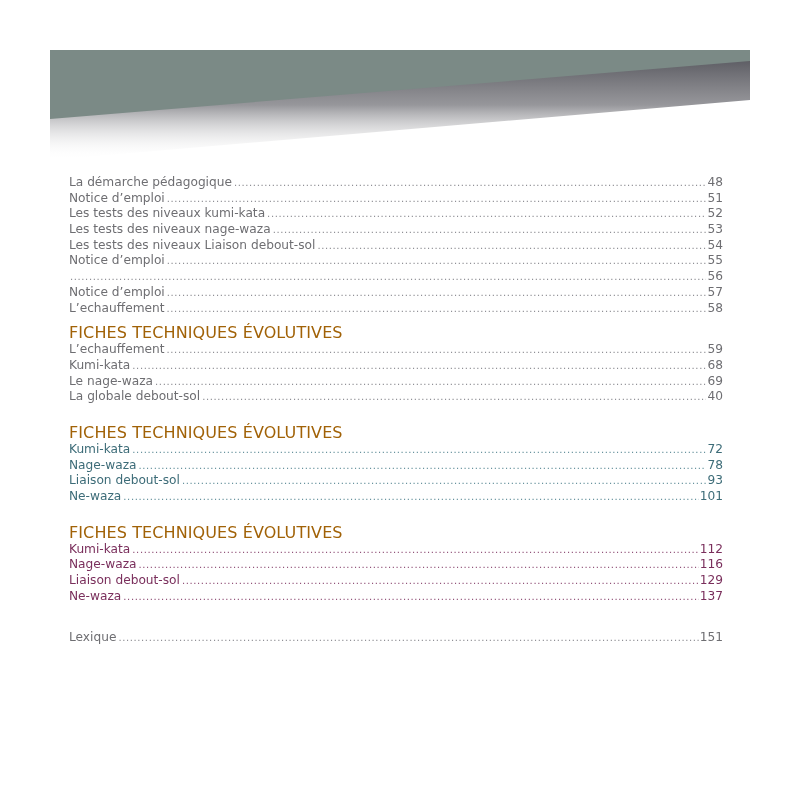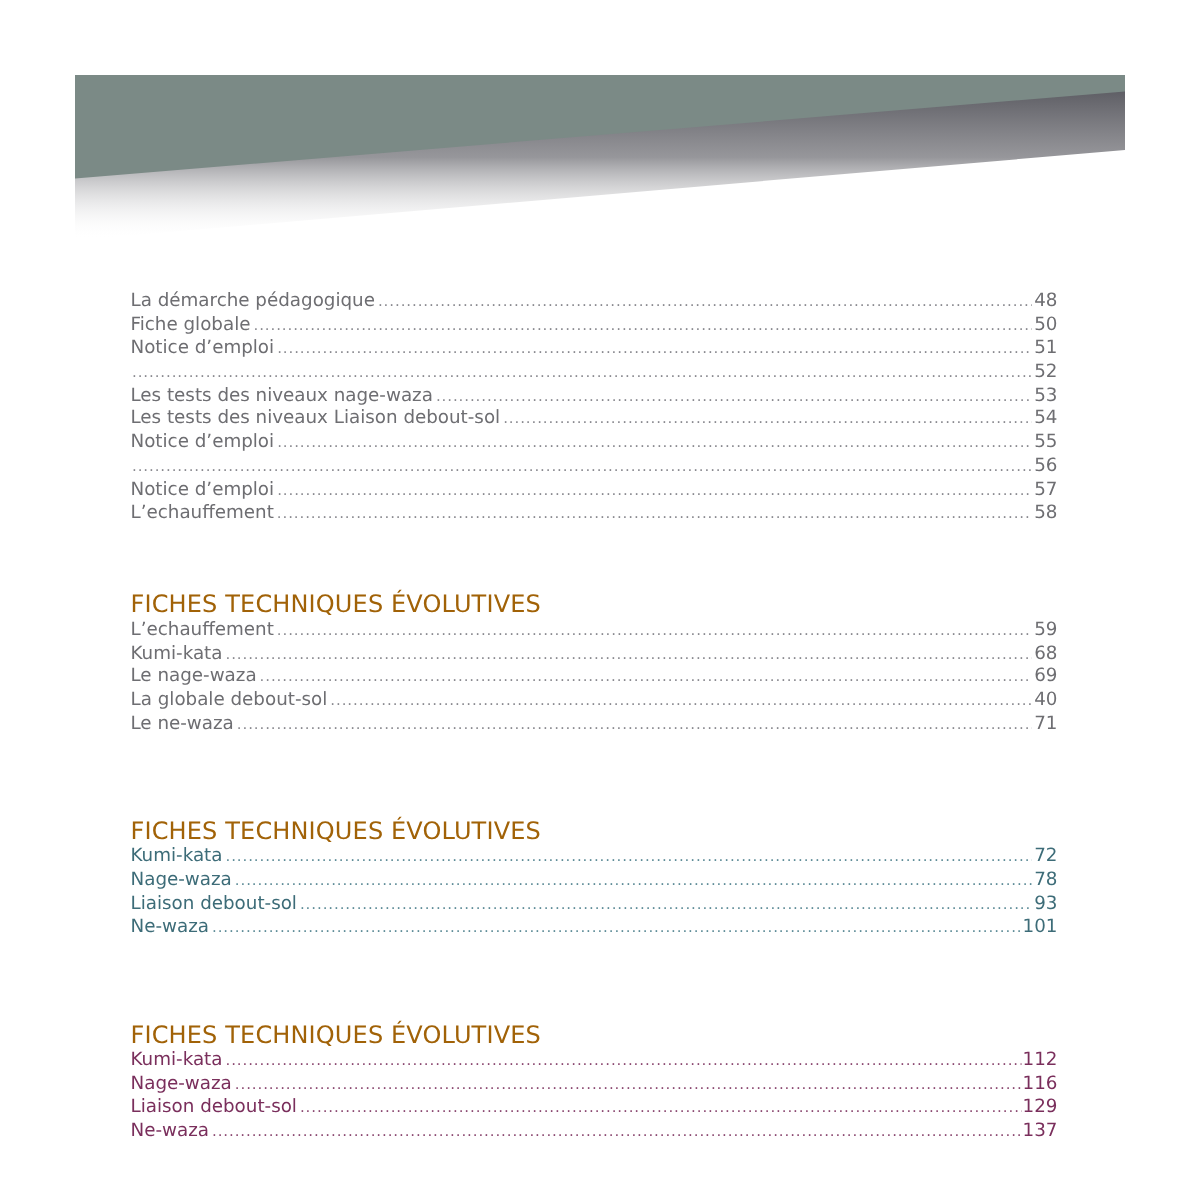--- a/index.html
+++ b/index.html
@@ -68,21 +68,21 @@
     .section-heading {
       font-size: 16px;
       color: #a16207;
       line-height: 19px;
       height: 19px;
       letter-spacing: 0.1px;
       margin: 0;
       font-weight: normal;
       white-space: nowrap;
     }
-    .section { margin: 18px; }
+    .section { margin: 0; }
     .spacer-1 { height: 7px; }
     .spacer-2 { height: 18px; }
     .spacer-3 { height: 18px; }
     .spacer-4 { height: 26px; }
   </style>
 </head>
 <body>
 
 <div class="header-band">
   <svg width="700" height="110" viewBox="0 0 700 110">
@@ -102,30 +102,26 @@
 
 <div class="toc">
 
   <div class="section sec-gray">
     <div class="toc-row">
       <span class="toc-label">La démarche pédagogique</span>
       <span class="toc-leader"></span>
       <span class="toc-page">48</span>
     </div>
     <div class="toc-row">
-      <span class="toc-label">Fiche globale</span>
-      <span class="toc-leader"></span>
-      <span class="toc-page">50</span>
-    </div>
-    <div class="toc-row">
       <span class="toc-label">Notice d’emploi</span>
       <span class="toc-leader"></span>
       <span class="toc-page">51</span>
     </div>
     <div class="toc-row">
+      <span class="toc-label">Les tests des niveaux kumi-kata</span>
       <span class="toc-leader"></span>
       <span class="toc-page">52</span>
     </div>
     <div class="toc-row">
       <span class="toc-label">Les tests des niveaux nage-waza</span>
       <span class="toc-leader"></span>
       <span class="toc-page">53</span>
     </div>
     <div class="toc-row">
       <span class="toc-label">Les tests des niveaux Liaison debout-sol</span>
@@ -170,25 +166,20 @@
     <div class="toc-row">
       <span class="toc-label">Le nage-waza</span>
       <span class="toc-leader"></span>
       <span class="toc-page">69</span>
     </div>
     <div class="toc-row">
       <span class="toc-label">La globale debout-sol</span>
       <span class="toc-leader"></span>
       <span class="toc-page">40</span>
     </div>
-    <div class="toc-row">
-      <span class="toc-label">Le ne-waza</span>
-      <span class="toc-leader"></span>
-      <span class="toc-page">71</span>
-    </div>
   </div>
 
   <div class="spacer-2"></div>
 
   <div class="section sec-teal">
     <h2 class="section-heading">FICHES TECHNIQUES ÉVOLUTIVES</h2>
     <div class="toc-row">
       <span class="toc-label">Kumi-kata</span>
       <span class="toc-leader"></span>
       <span class="toc-page">72</span>

